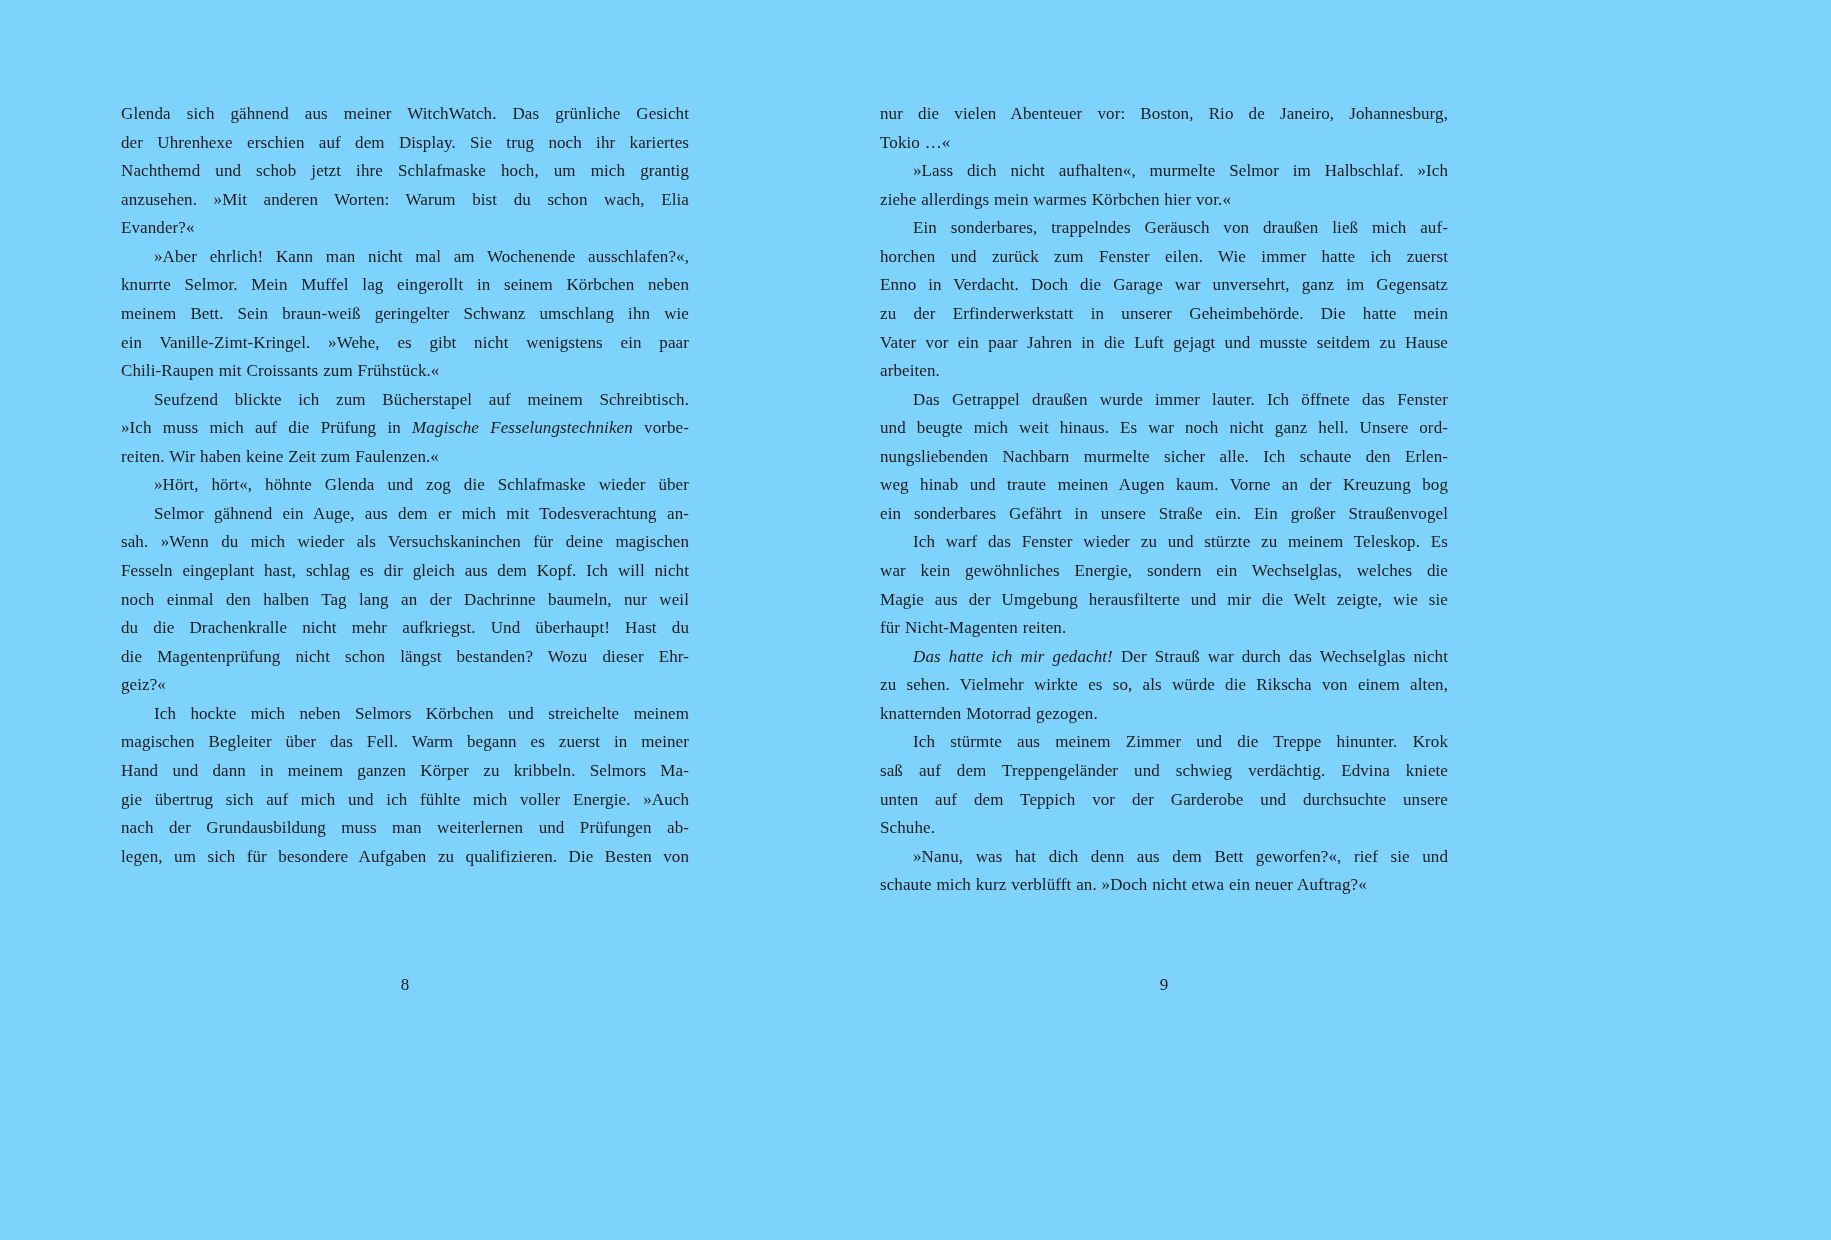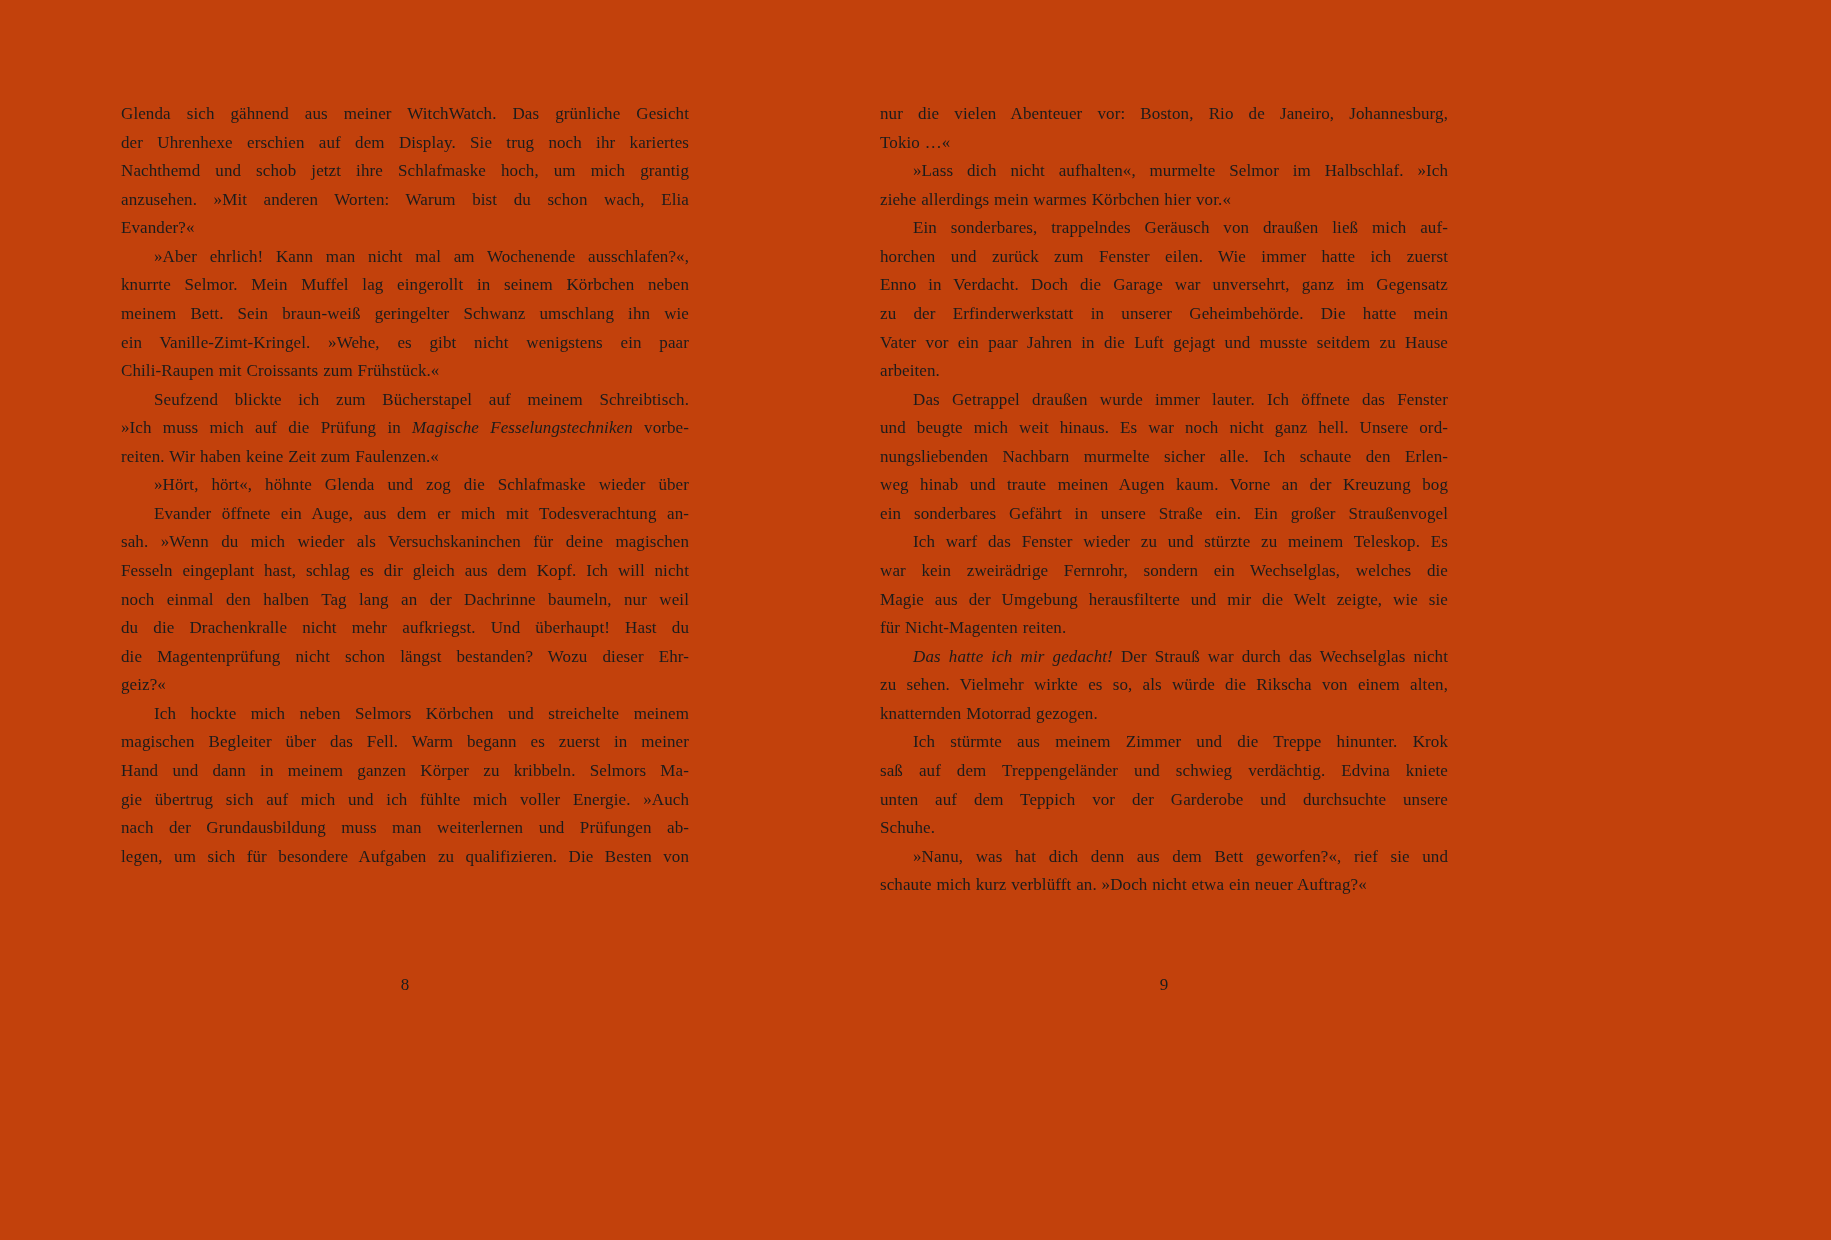--- a/index.html
+++ b/index.html
@@ -11,21 +11,21 @@
     height: 1240px;
     background: #ffffff;
     overflow: hidden;
     font-family: "Liberation Serif", "DejaVu Serif", serif;
     color: #1c1c1c;
   }
   .spread {
     position: relative;
     width: 1831px;
     height: 1240px;
-    background: #c2410c;
+    background: #7dd3fc;
   }
   .page {
     position: absolute;
     top: 0;
     width: 568px;
     height: 1240px;
   }
   .page.left  { left: 121px; }
   .page.right { left: 880px; }
   .text-block {
@@ -85,21 +85,21 @@
         </div>
         <div class="para">
           <div class="line indent"><span>Seufzend blickte ich zum Bücherstapel auf meinem Schreibtisch.</span></div>
           <div class="line"><span>»Ich muss mich auf die Prüfung in </span><em>Magische Fesselungstechniken</em><span> vorbe-</span></div>
           <div class="line last"><span>reiten. Wir haben keine Zeit zum Faulenzen.«</span></div>
         </div>
         <div class="para">
           <div class="line indent"><span>»Hört, hört«, höhnte Glenda und zog die Schlafmaske wieder über</span></div>
         </div>
         <div class="para">
-          <div class="line indent"><span>Evander öffnete ein Auge, aus dem er mich mit Todesverachtung an-</span></div>
+          <div class="line indent"><span>Selmor gähnend ein Auge, aus dem er mich mit Todesverachtung an-</span></div>
           <div class="line"><span>sah. »Wenn du mich wieder als Versuchskaninchen für deine magischen</span></div>
           <div class="line"><span>Fesseln eingeplant hast, schlag es dir gleich aus dem Kopf. Ich will nicht</span></div>
           <div class="line"><span>noch einmal den halben Tag lang an der Dachrinne baumeln, nur weil</span></div>
           <div class="line"><span>du die Drachenkralle nicht mehr aufkriegst. Und überhaupt! Hast du</span></div>
           <div class="line"><span>die Magentenprüfung nicht schon längst bestanden? Wozu dieser Ehr-</span></div>
           <div class="line last"><span>geiz?«</span></div>
         </div>
         <div class="para">
           <div class="line indent"><span>Ich hockte mich neben Selmors Körbchen und streichelte meinem</span></div>
           <div class="line"><span>magischen Begleiter über das Fell. Warm begann es zuerst in meiner</span></div>
@@ -132,21 +132,21 @@
         </div>
         <div class="para">
           <div class="line indent"><span>Das Getrappel draußen wurde immer lauter. Ich öffnete das Fenster</span></div>
           <div class="line"><span>und beugte mich weit hinaus. Es war noch nicht ganz hell. Unsere ord-</span></div>
           <div class="line"><span>nungsliebenden Nachbarn murmelte sicher alle. Ich schaute den Erlen-</span></div>
           <div class="line"><span>weg hinab und traute meinen Augen kaum. Vorne an der Kreuzung bog</span></div>
           <div class="line"><span>ein sonderbares Gefährt in unsere Straße ein. Ein großer Straußenvogel</span></div>
         </div>
         <div class="para">
           <div class="line indent"><span>Ich warf das Fenster wieder zu und stürzte zu meinem Teleskop. Es</span></div>
-          <div class="line"><span>war kein zweirädrige Fernrohr, sondern ein Wechselglas, welches die</span></div>
+          <div class="line"><span>war kein gewöhnliches Energie, sondern ein Wechselglas, welches die</span></div>
           <div class="line"><span>Magie aus der Umgebung herausfilterte und mir die Welt zeigte, wie sie</span></div>
           <div class="line last"><span>für Nicht-Magenten reiten.</span></div>
         </div>
         <div class="para">
           <div class="line indent"><em>Das hatte ich mir gedacht!</em><span> Der Strauß war durch das Wechselglas nicht</span></div>
           <div class="line"><span>zu sehen. Vielmehr wirkte es so, als würde die Rikscha von einem alten,</span></div>
           <div class="line last"><span>knatternden Motorrad gezogen.</span></div>
         </div>
         <div class="para">
           <div class="line indent"><span>Ich stürmte aus meinem Zimmer und die Treppe hinunter. Krok</span></div>

